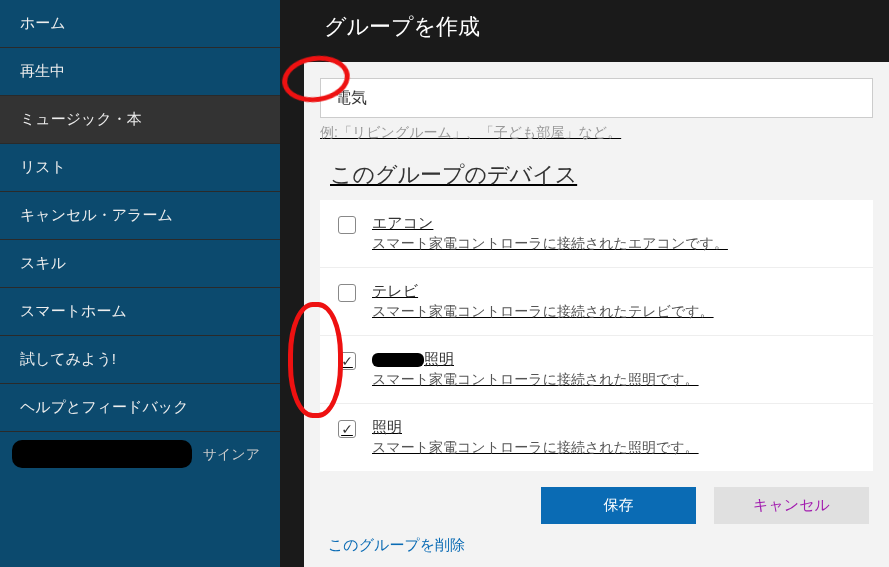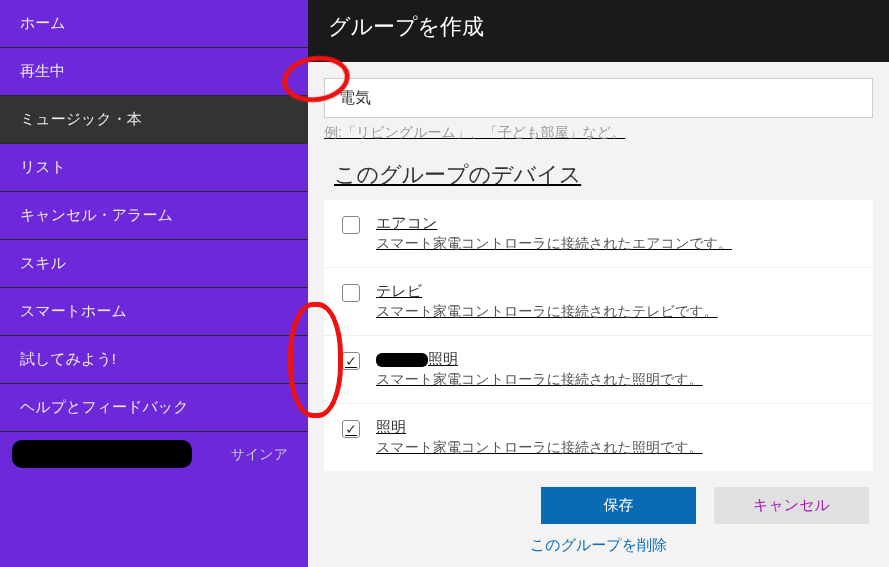--- a/index.html
+++ b/index.html
@@ -6,22 +6,22 @@
     body {
       font-family: "Meiryo", "Hiragino Sans", sans-serif;
       width: 889px;
       height: 567px;
       display: flex;
       background: #1a1a1a;
       overflow: hidden;
       position: relative;
     }
     .sidebar {
-      width: 308px;
-      background: #6d28d9;
+      width: 280px;
+      background: #0c4a6e;
       color: #fff;
       flex-shrink: 0;
     }
     .sidebar-item {
       padding: 14px 20px;
       font-size: 15px;
       border-bottom: 1px solid #2a2a2a;
       cursor: pointer;
       color: #eee;
     }
@@ -42,20 +42,21 @@
       width: 180px;
       height: 28px;
       background: #000;
       border-radius: 10px;
     }
     .main {
       flex: 1;
       display: flex;
       flex-direction: column;
       background: #f3f3f3;
+      margin-left: 24px;
     }
     .header-bar {
       background: #1a1a1a;
       color: #fff;
       padding: 12px 20px 20px;
       font-size: 22px;
       font-weight: normal;
     }
     .content {
       padding: 16px 16px 12px;
@@ -143,21 +144,21 @@
       min-width: 155px;
       padding: 9px 6px;
       font-size: 15px;
       text-align: center;
       cursor: pointer;
       border: none;
     }
     .btn-primary { background: #0a6bb4; color: #fff; }
     .btn-secondary { background: #e0e0e0; color: #a21caf; }
     .delete-link {
-      text-align: center;
+      text-align: left;
       padding: 6px 24px 12px;
     }
     .delete-link span {
       color: #0a6bb4;
       font-size: 15px;
       cursor: pointer;
     }
     
     .annot {
       position: absolute;

